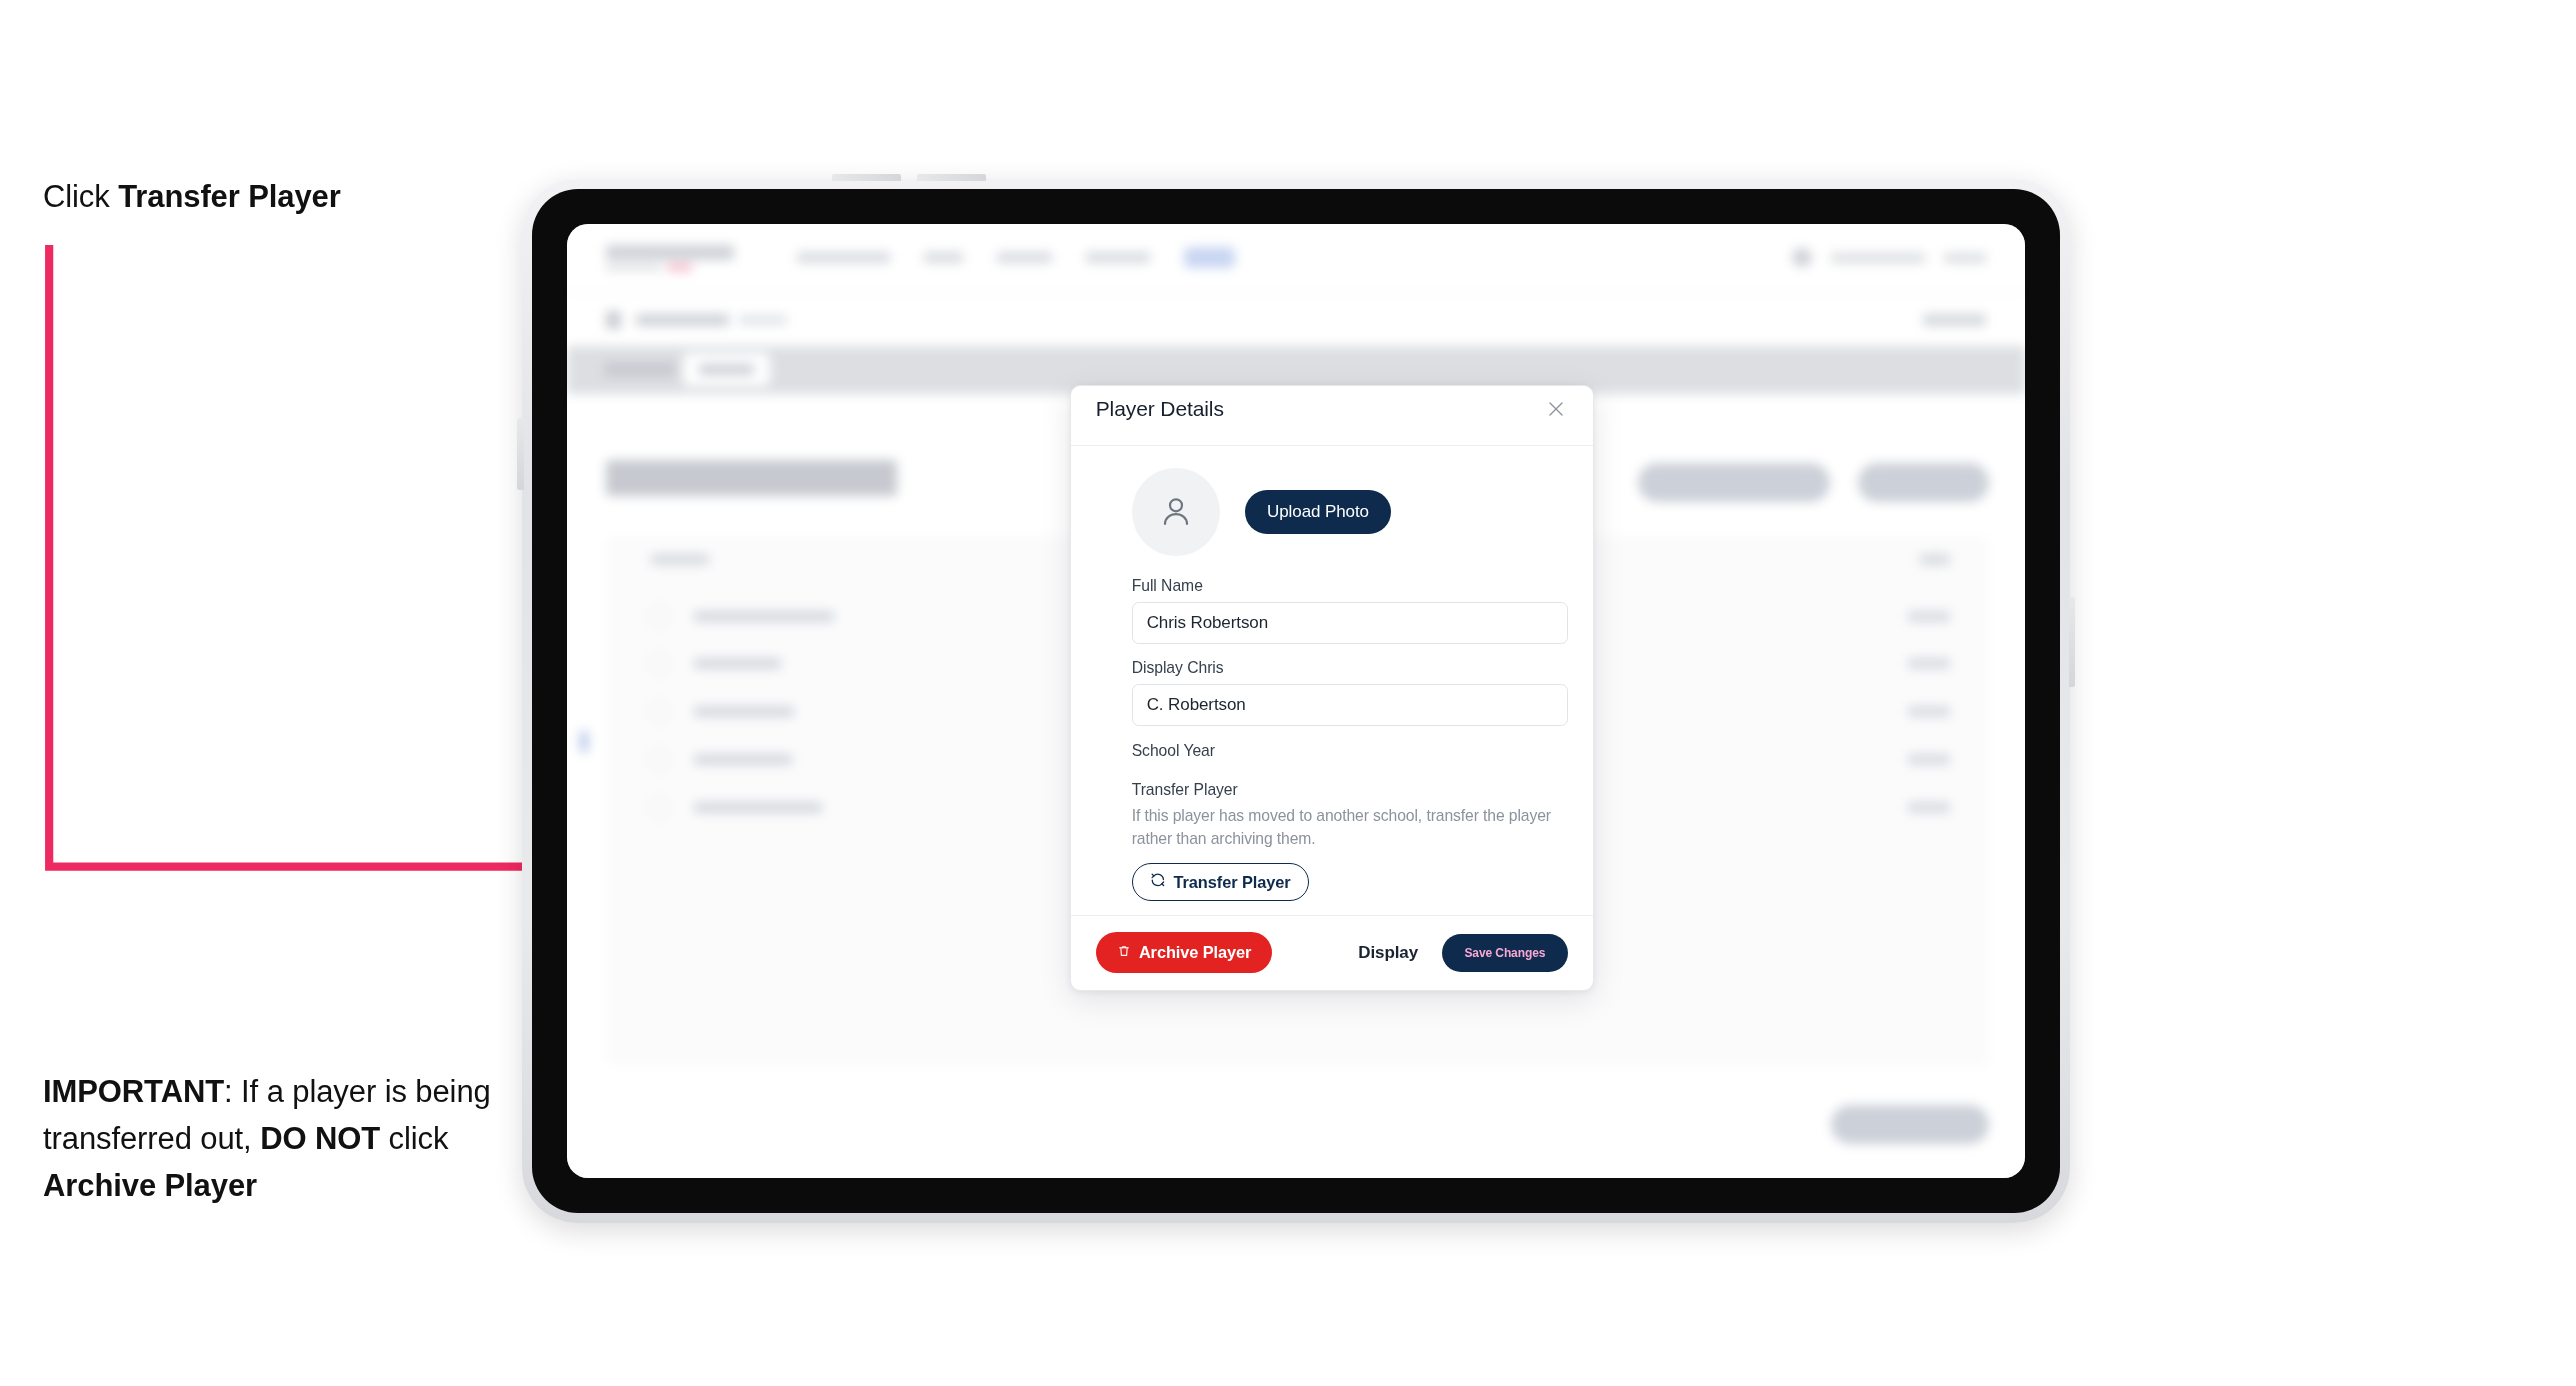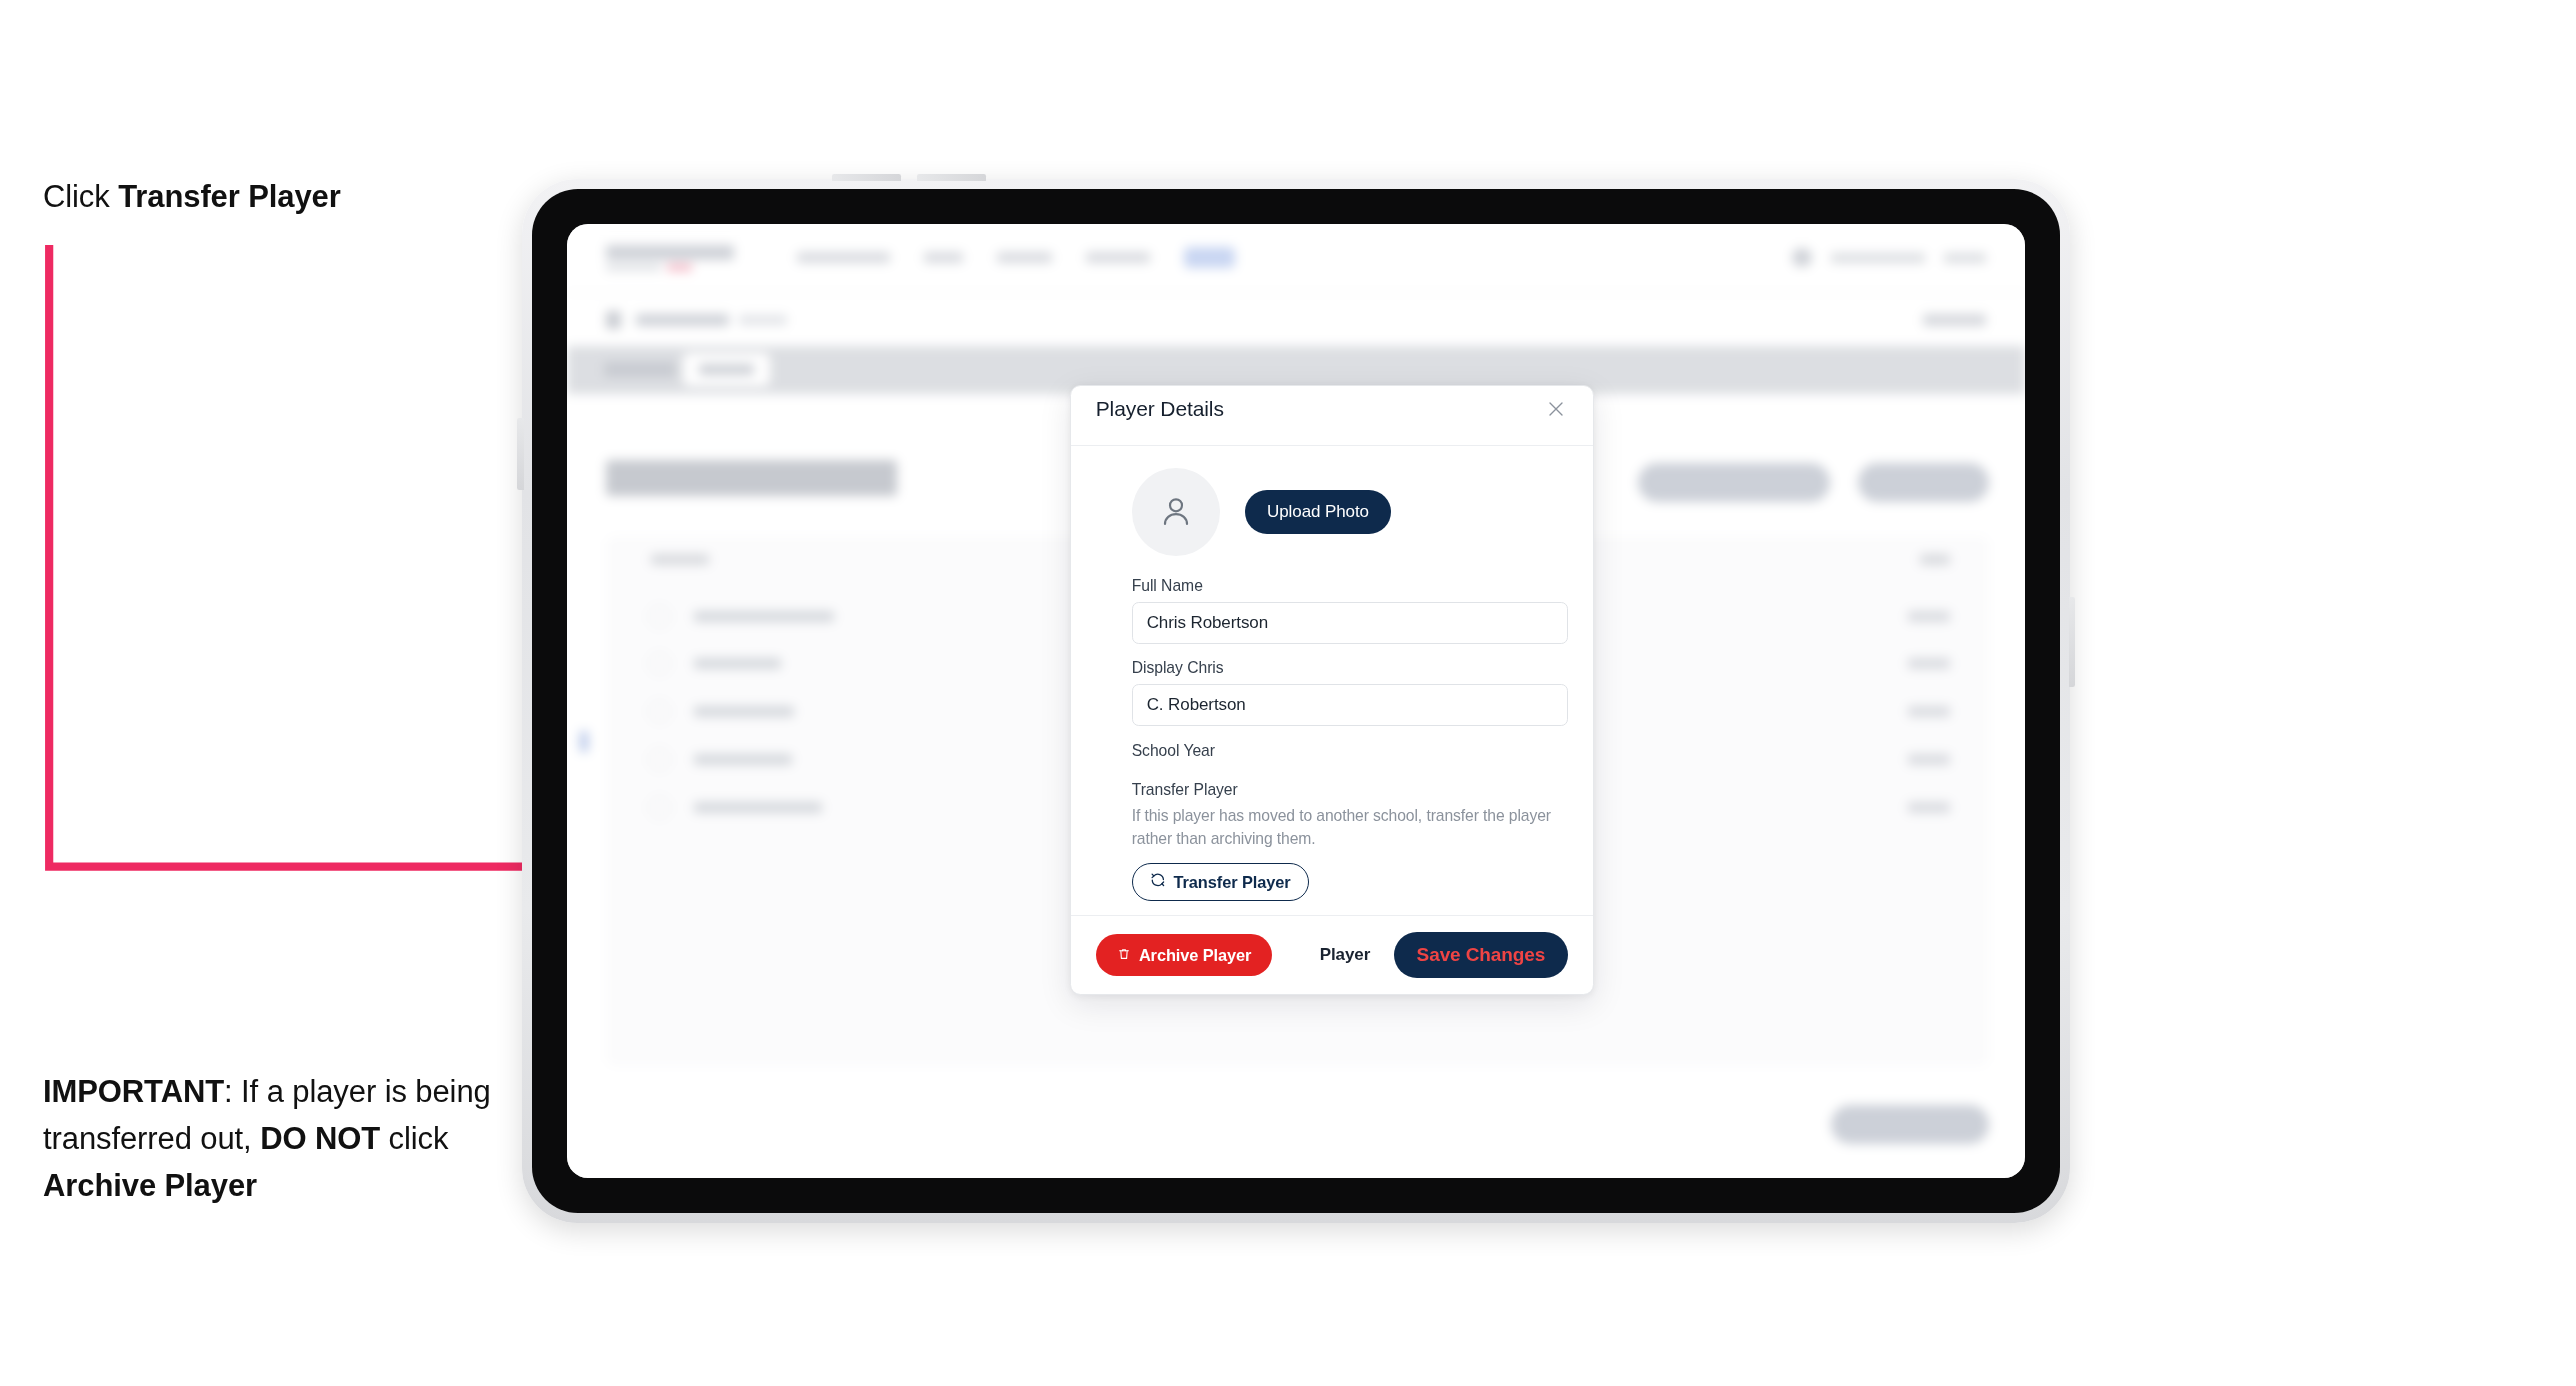--- a/index.html
+++ b/index.html
@@ -324,24 +324,24 @@
     font-size: 17px;
     font-family: "Liberation Sans", sans-serif;
     font-weight: 700;
     cursor: pointer;
     padding: 6px 3px;
     letter-spacing: -0.1px;
   }
   #save-changes-btn {
     background: #0e2a4c;
     border: none;
-    color: #ef4444;
+    color: #f9a8d4;
     border-radius: 745px;
     padding: 12px 22.4px;
-    font-size: 19px;
+    font-size: 12px;
     font-family: "Liberation Sans", sans-serif;
     font-weight: 700;
     cursor: pointer;
     letter-spacing: -0.1px;
   }
 </style>
 </head>
 <body>
 
 <div class="annot" id="annot-top">
@@ -503,21 +503,21 @@
                 <span>
                   <svg width="14" height="14" viewBox="0 0 24 24" fill="none" aria-hidden="true">
                     <path d="M4.5 6.5h15" stroke="currentColor" stroke-width="1.9" stroke-linecap="round"></path>
                     <path d="M9.5 6.5V4.6h5v1.9" stroke="currentColor" stroke-width="1.9" stroke-linecap="round" stroke-linejoin="round"></path>
                     <path d="M6.6 6.5l.9 13h9l.9-13" stroke="currentColor" stroke-width="1.9" stroke-linecap="round" stroke-linejoin="round"></path>
                   </svg>
                 </span>
                 <span>Archive Player</span>
               </button>
               <div id="footer-right">
-                <button id="cancel-btn">Player</button>
+                <button id="cancel-btn">Display</button>
                 <button id="save-changes-btn">Save Changes</button>
               </div>
             </div>
 
           </div>
         </div>
 
       </div>
     </div>
   </div>

